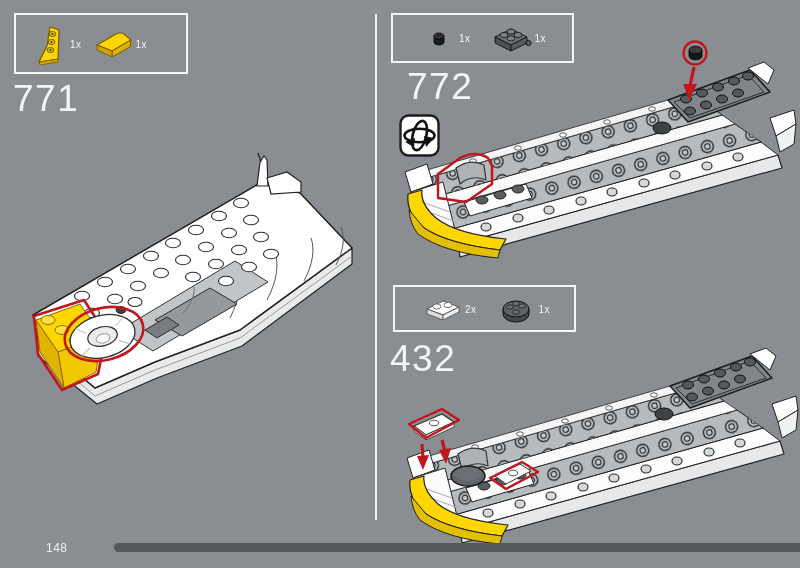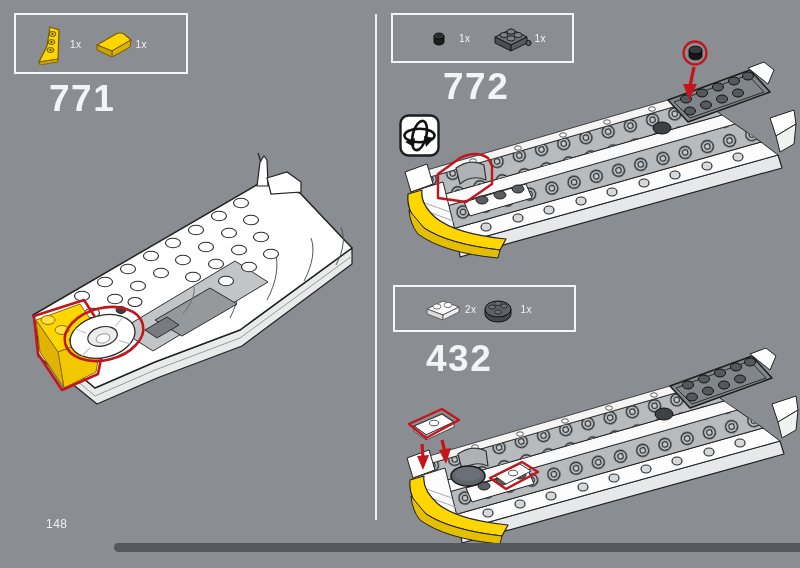--- a/index.html
+++ b/index.html
@@ -14,21 +14,21 @@
     display:flex;align-items:center;box-sizing:content-box;
   }
   .part{
     display:flex;flex-direction:row;align-items:center;justify-content:flex-end;
   }
   .count{
     color:#f2f3f4;font-size:10px;line-height:11px;margin-top:1px;text-align:center;
     letter-spacing:0.5px;
   }
   .step-num{
-    color:#f2f4f6;font-size:37px;font-weight:700;letter-spacing:1.5px;line-height:38px;margin-left:36px;
+    color:#f2f4f6;font-size:37px;font-weight:400;letter-spacing:1.5px;line-height:38px;
   }
   .divider{
     width:2px;background:rgba(246,248,249,0.9);
   }
   .page-num{
     color:#eef0f2;font-size:12px;line-height:12px;letter-spacing:0.5px;
   }
   .progress-bar{
     background:#54575b;border-radius:5px 0 0 5px;
   }
@@ -254,21 +254,21 @@
   </g>
   <g>
     <path d="M291,38 L291,44 A6.5,3.8 0 0 0 304,44 L304,38" fill="#161616" stroke="#000" stroke-width="0.8"></path>
     <ellipse cx="297.5" cy="38" rx="6.5" ry="3.8" fill="#3a3a3a" stroke="#000" stroke-width="0.8"></ellipse>
     <circle cx="297" cy="41" r="11.5" fill="none" stroke="#c3161c" stroke-width="2.3"></circle>
     <line x1="296" y1="55" x2="292" y2="74" stroke="#c3161c" stroke-width="3.4"></line>
     <polygon points="285,72 299,72 291,88" fill="#c3161c"></polygon>
   </g>
 </svg>
 
-<div class="abs parts-box" style="left:393px;top:285px;width:153px;height:43px;padding:0 0 0 26px;gap:0">
+<div class="abs parts-box" style="left:393px;top:285px;width:153px;height:43px;padding:0 0 0 26px;gap:18px">
   <div class="part">
     <svg width="44" height="28" viewBox="0 0 44 28">
       <polygon points="6,14 22,6 38,12 22,20" fill="#ffffff" stroke="#555" stroke-width="1"></polygon>
       <polygon points="6,14 22,20 22,25 6,19" fill="#dddddd" stroke="#555" stroke-width="0.9"></polygon>
       <polygon points="22,20 38,12 38,17 22,25" fill="#eeeeee" stroke="#555" stroke-width="0.9"></polygon>
       <g fill="#ffffff" stroke="#666" stroke-width="0.9">
         <ellipse cx="16" cy="11.5" rx="4" ry="2.6"></ellipse>
           <ellipse cx="27" cy="10" rx="4" ry="2.6"></ellipse>
       </g>
     </svg>
@@ -304,14 +304,14 @@
     <line x1="44" y1="92" x2="47" y2="104" stroke="#c3161c" stroke-width="3.2"></line>
     <polygon points="41,102 53,100 48,116" fill="#c3161c"></polygon>
     <ellipse cx="70" cy="128" rx="17" ry="10" fill="#60656a" stroke="#17191c" stroke-width="1.5"></ellipse>
     <ellipse cx="70" cy="126" rx="13" ry="7" fill="#6b7076"></ellipse>
     <polygon points="97,128 122,116 133,123 108,136" fill="#ffffff" stroke="#333" stroke-width="1"></polygon>
     <ellipse cx="115" cy="125" rx="4.5" ry="2.8" fill="#ffffff" stroke="#555" stroke-width="1"></ellipse>
     <polygon points="92,130 124,114 140,124 108,141" fill="none" stroke="#c3161c" stroke-width="2.4" stroke-linejoin="round"></polygon>
   </g>
 </svg>
 
-<div class="abs page-num" style="left:46px;top:518px">148</div>
+<div class="abs page-num" style="left:46px;top:542px">148</div>
 <div class="abs progress-bar" style="left:114px;top:543px;height:9px;width:686px"></div>
 
 </body></html>

